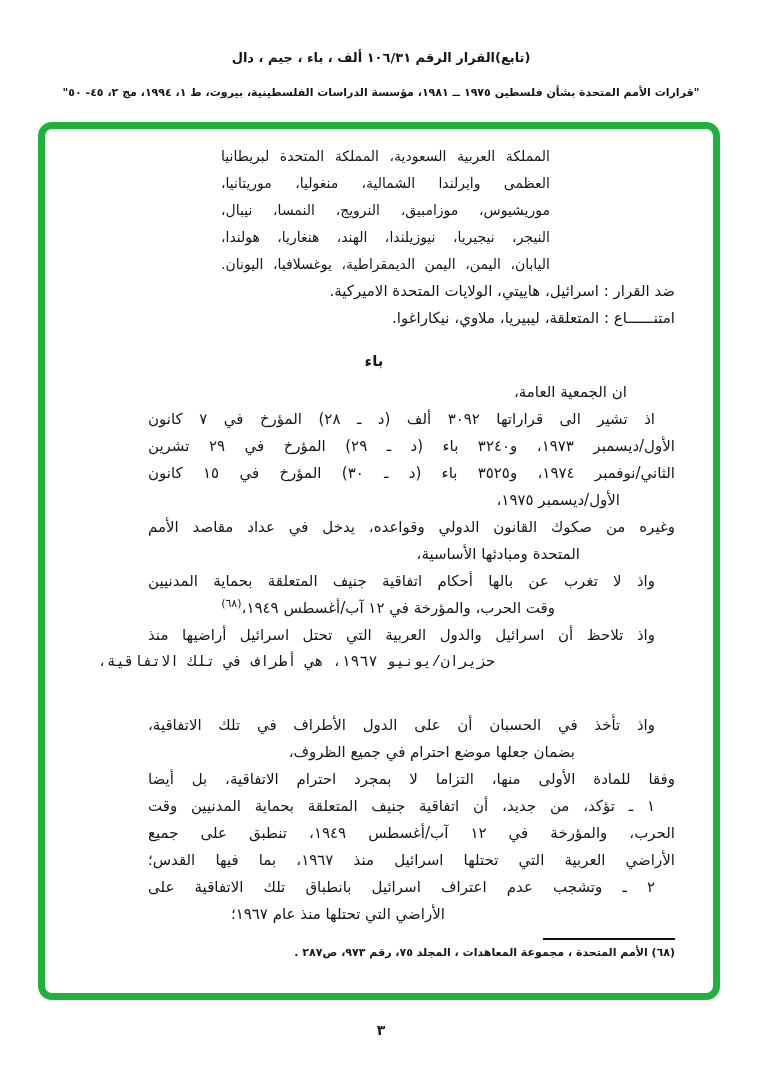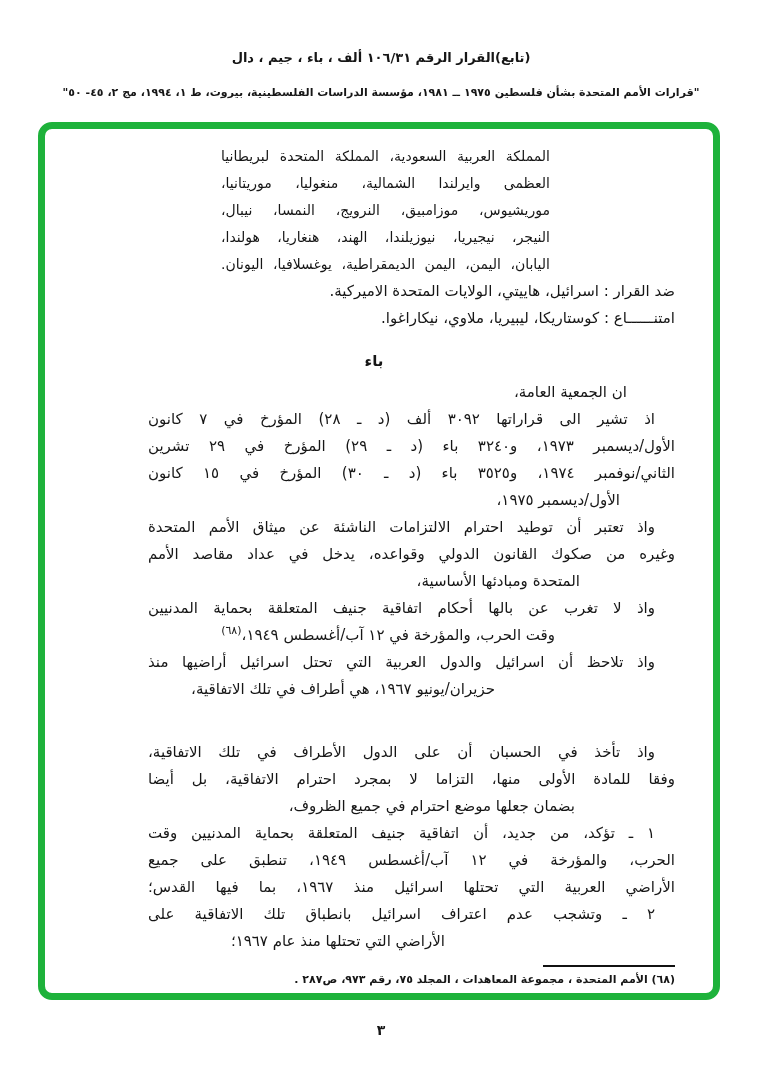--- a/index.html
+++ b/index.html
@@ -66,51 +66,50 @@
         <div class="ln justify">المملكة العربية السعودية، المملكة المتحدة لبريطانيا</div>
         <div class="ln justify">العظمى وايرلندا الشمالية، منغوليا، موريتانيا،</div>
         <div class="ln justify">موريشيوس، موزامبيق، النرويج، النمسا، نيبال،</div>
         <div class="ln justify">النيجر، نيجيريا، نيوزيلندا، الهند، هنغاريا، هولندا،</div>
         <div class="ln justify">اليابان، اليمن، اليمن الديمقراطية، يوغسلافيا، اليونان.</div>
       </div>
       <div class="blk para">
         <div class="ln right">ضد القرار :  اسرائيل، هاييتي، الولايات المتحدة الاميركية.</div>
       </div>
       <div class="blk para">
-        <div class="ln right">امتنــــــاع :  كوستاريكا، ليبيريا، ملاوي، نيكاراغوا.</div>
+        <div class="ln right">امتنــــــاع :  المتعلقة، ليبيريا، ملاوي، نيكاراغوا.</div>
       </div>
       <div class="blk heading" style="margin-right: 75px; margin-top: 12px;">
         <div class="ln center">باء</div>
       </div>
       <div class="blk para" style="margin-top: 4px;">
         <div class="ln right" style="padding-right: 48px;"><b>ان الجمعية العامة،</b></div>
       </div>
       <div class="blk para">
         <div class="ln justify" style="padding-right: 20px;"><b>اذ تشير</b> الى قراراتها ٣٠٩٢ ألف (د ـ ٢٨) المؤرخ في ٧ كانون</div>
         <div class="ln justify">الأول/ديسمبر ١٩٧٣، و٣٢٤٠ باء (د ـ ٢٩) المؤرخ في ٢٩ تشرين</div>
         <div class="ln justify">الثاني/نوفمبر ١٩٧٤، و٣٥٢٥ باء (د ـ ٣٠) المؤرخ في ١٥ كانون</div>
         <div class="ln right" style="padding-right: 55px;">الأول/ديسمبر ١٩٧٥،</div>
       </div>
       <div class="blk para">
-        <div class="ln justify" style="padding-right: 20px;"><b>واذ تعتبر</b> أن توطيد احترام الالتزامات الناشئة عن ميثاق الأمم المتحدة</div>
         <div class="ln justify">وغيره من صكوك القانون الدولي وقواعده، يدخل في عداد مقاصد الأمم</div>
         <div class="ln right" style="padding-right: 95px; text-align: center;">المتحدة ومبادئها الأساسية،</div>
       </div>
       <div class="blk para">
         <div class="ln justify" style="padding-right: 20px;"><b>واذ لا تغرب عن بالها</b> أحكام اتفاقية جنيف المتعلقة بحماية المدنيين</div>
         <div class="ln right" style="padding-right: 120px;">وقت الحرب، والمؤرخة في ١٢ آب/أغسطس ١٩٤٩،<sup>(٦٨)</sup></div>
       </div>
       <div class="blk para">
         <div class="ln justify" style="padding-right: 20px;"><b>واذ تلاحظ</b> أن اسرائيل والدول العربية التي تحتل اسرائيل أراضيها منذ</div>
-        <div class="ln right" style="padding-right: 180px;">حزيران/يونيو ١٩٦٧، هي أطراف في تلك الاتفاقية،</div>
+        <div class="ln right" style="padding-right: 180px; font-family: Liberation Mono, monospace;">حزيران/يونيو ١٩٦٧، هي أطراف في تلك الاتفاقية،</div>
       </div>
       <div class="blk para">
         <div class="ln justify" style="padding-right: 20px; margin-top: 36px;"><b>واذ تأخذ في الحسبان</b> أن على الدول الأطراف في تلك الاتفاقية،</div>
+        <div class="ln right" style="padding-right: 100px;">بضمان جعلها موضع احترام في جميع الظروف،</div>
         <div class="ln justify">وفقا للمادة الأولى منها، التزاما لا بمجرد احترام الاتفاقية، بل أيضا</div>
-        <div class="ln right" style="padding-right: 100px;">بضمان جعلها موضع احترام في جميع الظروف،</div>
       </div>
       <div class="blk para">
         <div class="ln justify" style="padding-right: 20px;"><b>١ ـ تؤكد، من جديد،</b> أن اتفاقية جنيف المتعلقة بحماية المدنيين وقت</div>
         <div class="ln justify">الحرب، والمؤرخة في ١٢ آب/أغسطس ١٩٤٩، تنطبق على جميع</div>
         <div class="ln justify">الأراضي العربية التي تحتلها اسرائيل منذ ١٩٦٧، بما فيها القدس؛</div>
       </div>
       <div class="blk para">
         <div class="ln justify" style="padding-right: 20px;"><b>٢ ـ وتشجب</b> عدم اعتراف اسرائيل بانطباق تلك الاتفاقية على</div>
         <div class="ln right" style="padding-right: 230px;">الأراضي التي تحتلها منذ عام ١٩٦٧؛</div>
       </div>

